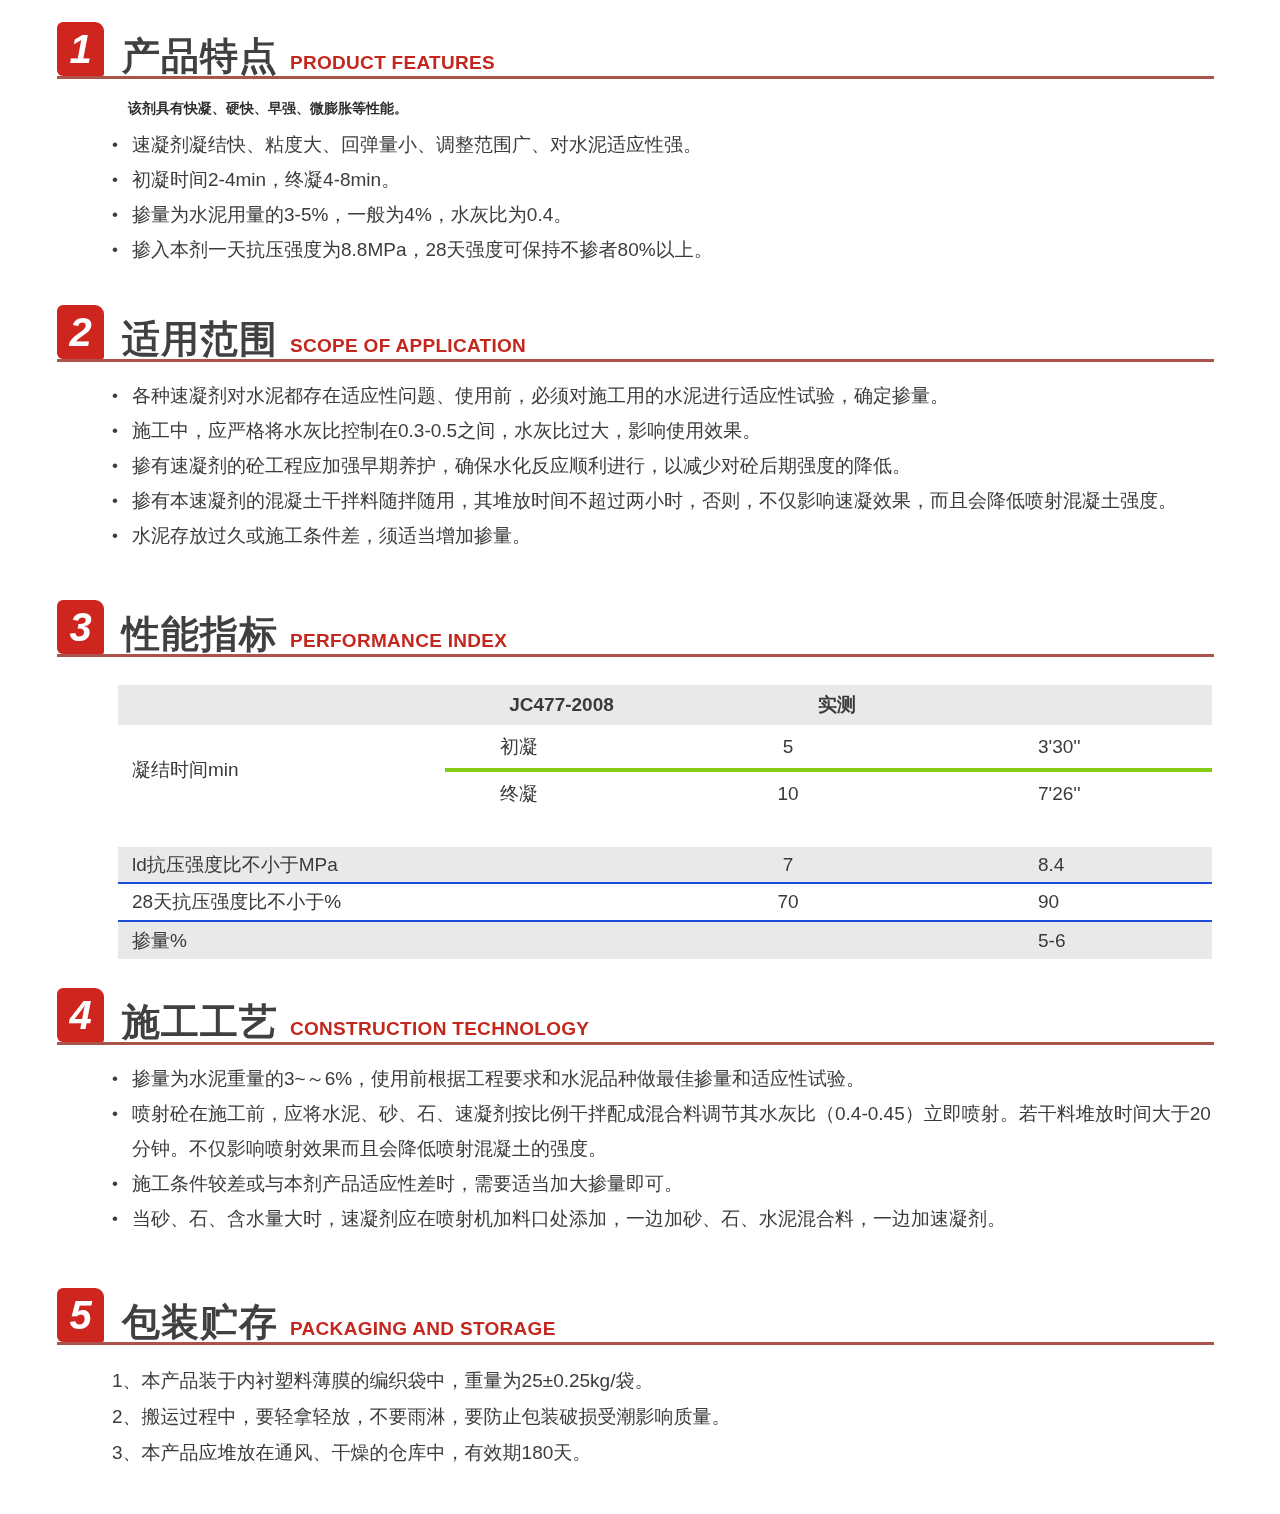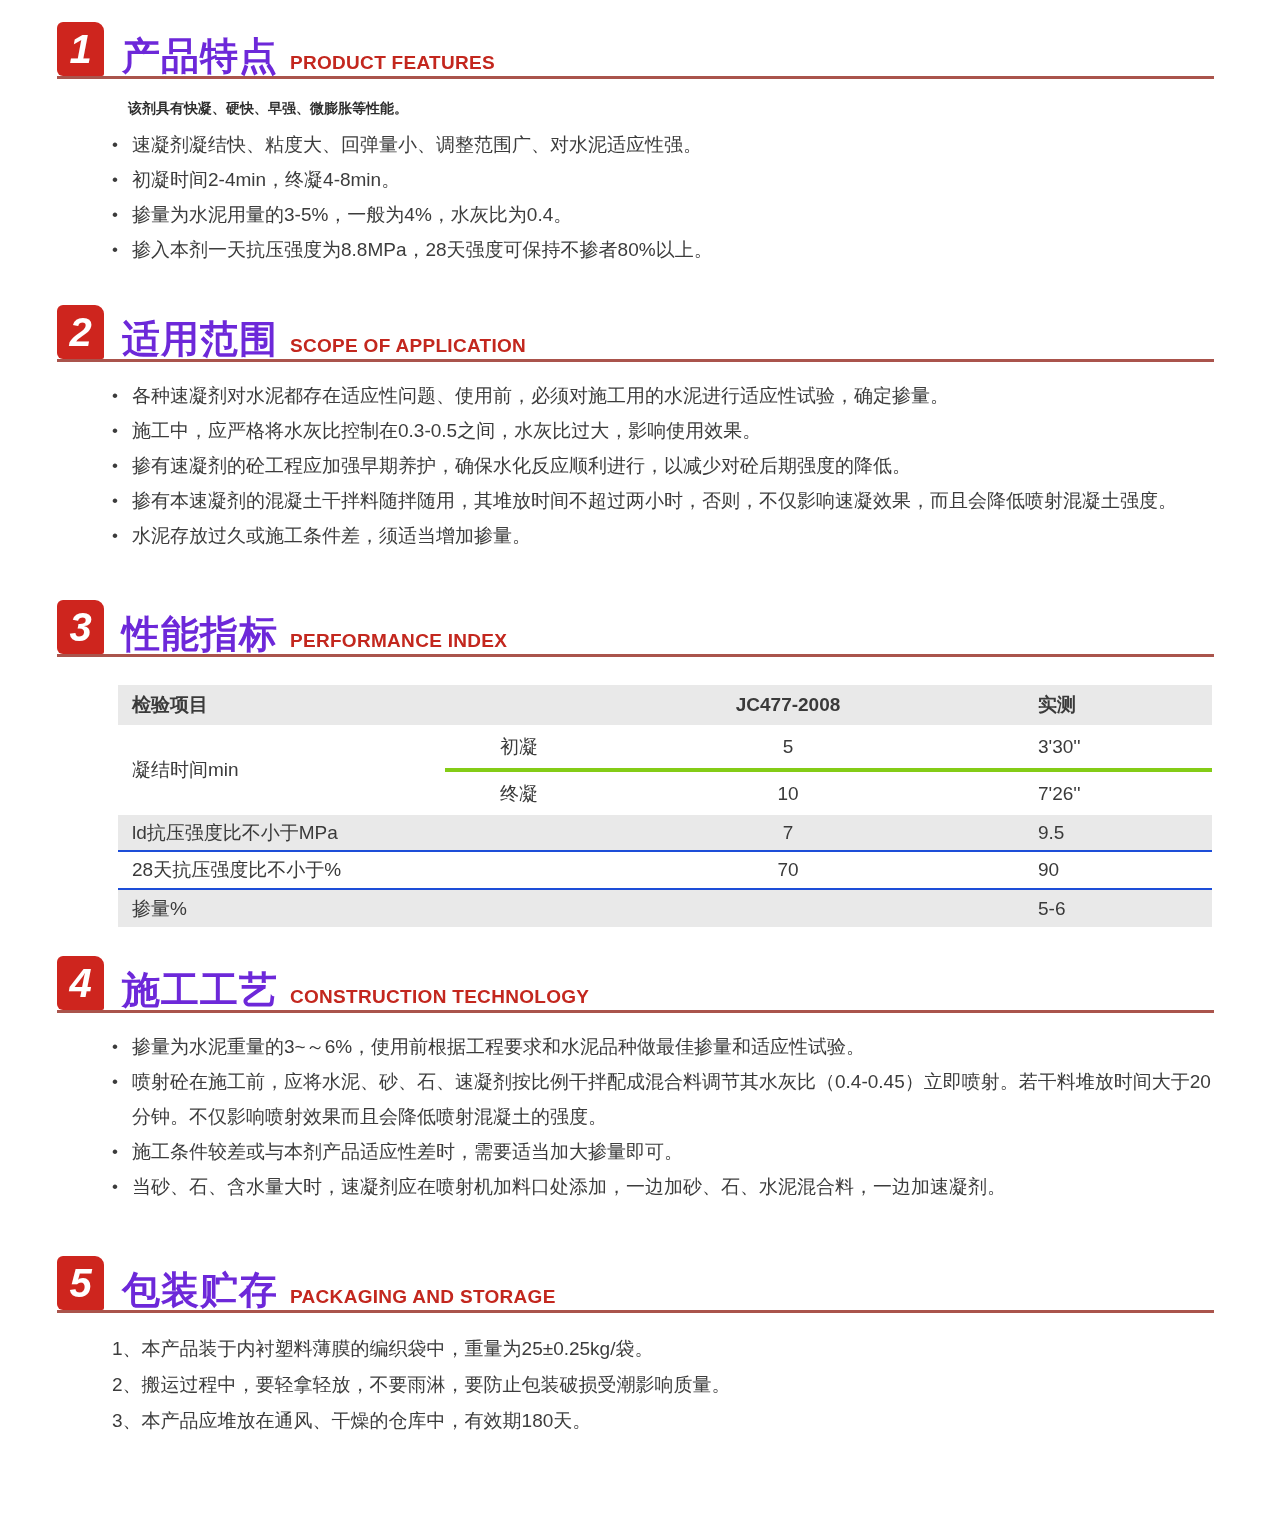--- a/index.html
+++ b/index.html
@@ -18,21 +18,21 @@
     border-bottom:3px solid #aa544c;
   }
   .badge {
     width:47px; height:54px; background:#ce251e;
     border-radius:6px 9px 2px 6px;
     color:#ffffff; font-size:40px; font-weight:bold; font-style:italic;
     display:flex; align-items:center; justify-content:center;
     flex:0 0 auto;
   }
   .title-cn {
-    color:#6d28d9; font-size:38px; font-weight:900;
+    color:#404040; font-size:38px; font-weight:900;
     line-height:1; margin:0 0 1px 18px; letter-spacing:1px;
     flex:0 0 auto;
   }
   .title-en {
     color:#c3271e; font-size:19px; font-weight:700;
     line-height:1; margin:0 0 4px 12px; letter-spacing:0.3px;
     flex:0 0 auto;
   }
 
   
@@ -70,21 +70,21 @@
     height:43px; align-items:center;
   }
   .sub-row + .sub-row { border-top:4px solid #84cc16; }
   .sub-row .lab { padding-left:55px; }
   .t-row {
     display:grid; grid-template-columns:327px 233px 220px 1fr;
     align-items:center;
   }
   .t-row .c1 { padding-left:14px; }
   .t-row.gray { background:#e9e9e9; }
-  .t-row.h35 { height:35px; } .t-row.h36 { height:36px; } .t-row.h37 { height:37px; }
+  .t-row.h35 { height:35px;margin-top:32px; } .t-row.h36 { height:36px; } .t-row.h37 { height:37px; }
   .t-row + .t-row { border-top:2px solid #1d4ed8; }
 
   
   .s1 { padding-top:22px; }
   .s2 { margin-top:38px; }
   .s3 { margin-top:47px; }
   .s4 { margin-top:29px; }
   .s5 { margin-top:52px; }
 </style>
 </head>
@@ -124,21 +124,20 @@
 
   <div class="section s3">
     <div class="sec-header">
       <div class="badge">3</div>
       <div class="title-cn">性能指标</div>
       <div class="title-en">PERFORMANCE INDEX</div>
     </div>
 
     <div class="spec-table">
       <div class="t-head">
-        <div class="c1">检验项目</div>
         <div class="c2"></div>
         <div class="c3">JC477-2008</div>
         <div class="c4">实测</div>
       </div>
 
       <div class="row-setting">
         <div class="item">凝结时间min</div>
         <div class="subwrap">
           <div class="sub-row">
             <div class="lab">初凝</div>
@@ -150,21 +149,21 @@
             <div class="c3">10</div>
             <div class="c4">7'26''</div>
           </div>
         </div>
       </div>
 
       <div class="t-row gray h35">
         <div class="c1">ld抗压强度比不小于MPa</div>
         <div class="c2"></div>
         <div class="c3">7</div>
-        <div class="c4">9.5</div>
+        <div class="c4">8.4</div>
       </div>
 
       <div class="t-row h36">
         <div class="c1">28天抗压强度比不小于%</div>
         <div class="c2"></div>
         <div class="c3">70</div>
         <div class="c4">90</div>
       </div>
 
       <div class="t-row gray h37">

